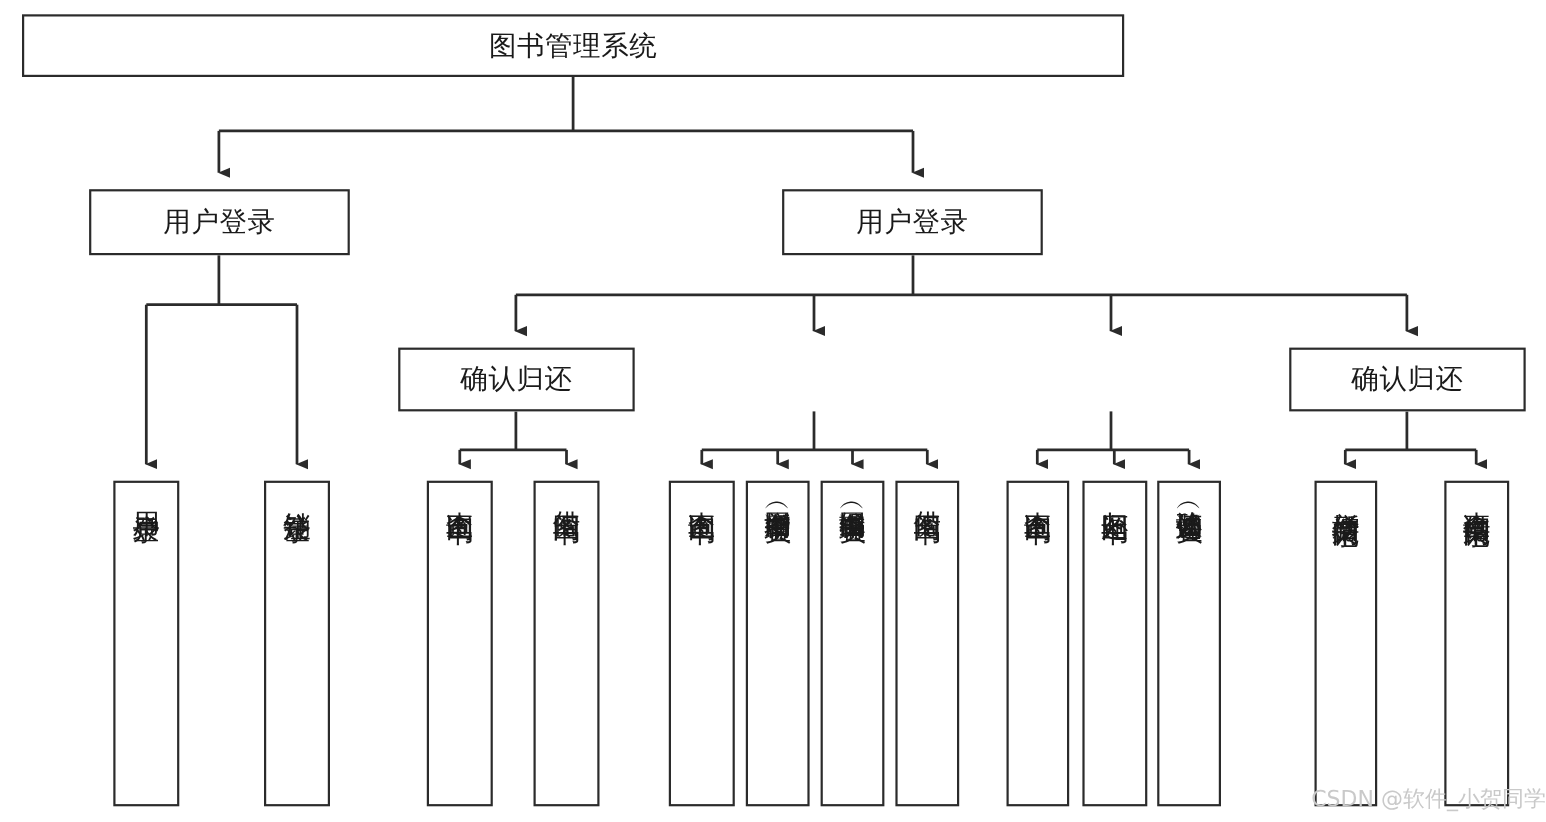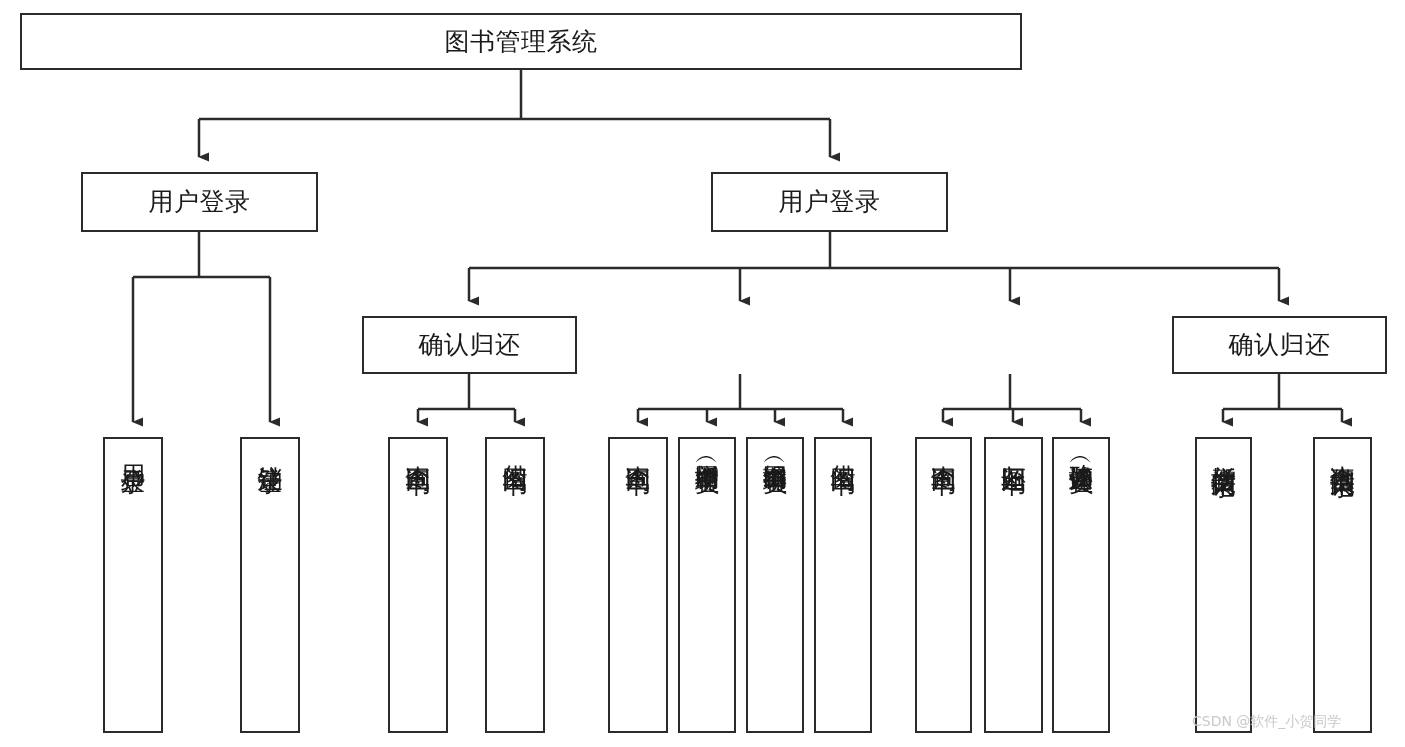--- a/index.html
+++ b/index.html
@@ -62,21 +62,21 @@
     letter-spacing: 2px;
     white-space: nowrap;
   }
   .node.v.narrow .cap {
     font-size: 24px;
     letter-spacing: 1px;
   }
   .watermark {
     position: absolute;
     color: #c9c9c9;
-    font-size: 14px;
+    font-size: 20px;
     white-space: nowrap;
     font-family: "DejaVu Sans", "Liberation Sans", sans-serif;
   }
 </style>
 </head>
 <body>
 
 <div id="canvas">
 
   <svg id="wires" viewBox="0 0 1405 747" xmlns="http://www.w3.org/2000/svg">

